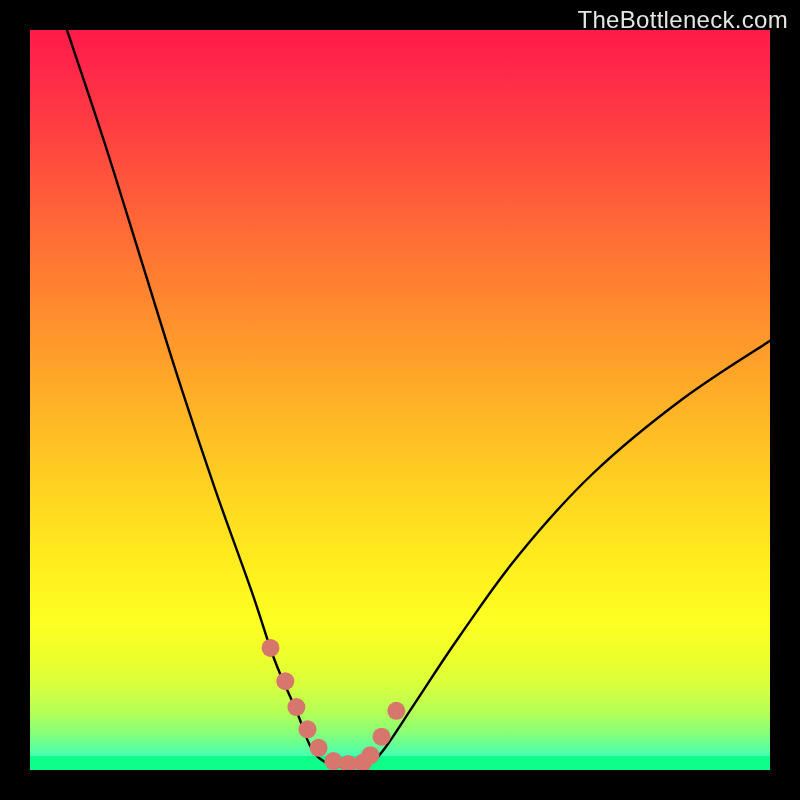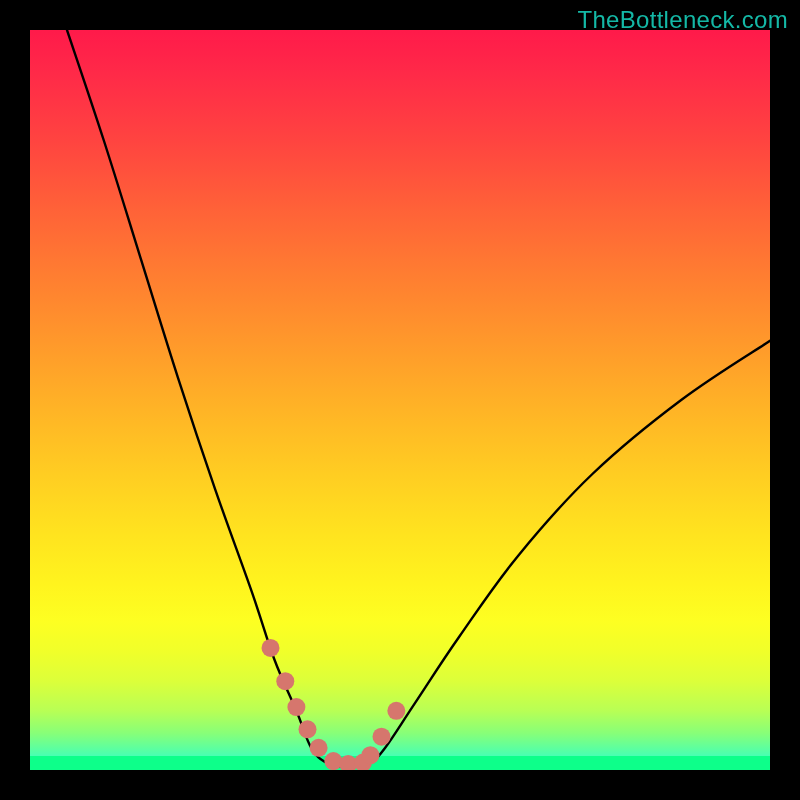--- a/index.html
+++ b/index.html
@@ -8,21 +8,21 @@
     height: 800px;
     background: #000;
     position: relative;
     overflow: hidden;
     font-family: Arial, Helvetica, sans-serif;
   }
   .watermark {
     position: absolute;
     top: 6px;
     right: 12px;
-    color: #14b8a6;
+    color: #e5e5e5;
     font-size: 24px;
     font-weight: 400;
     z-index: 10;
     letter-spacing: 0.3px;
   }
   .plot-area {
     position: absolute;
     top: 30px;
     left: 30px;
     width: 740px;

